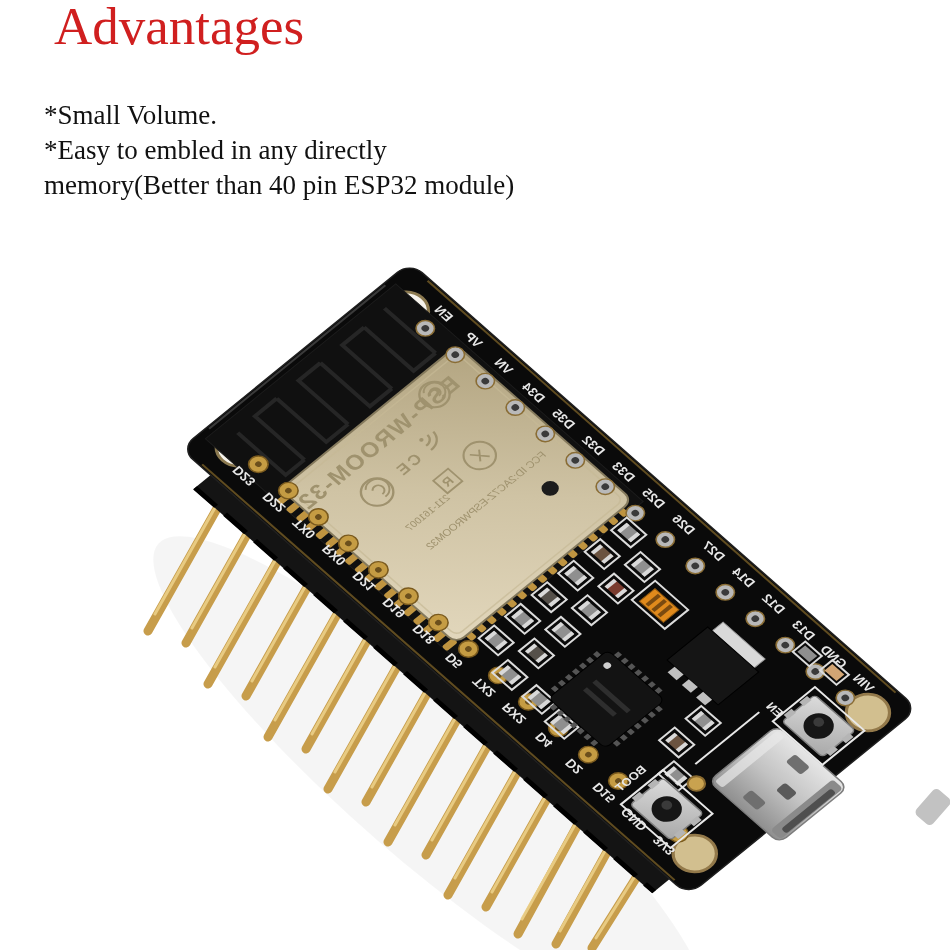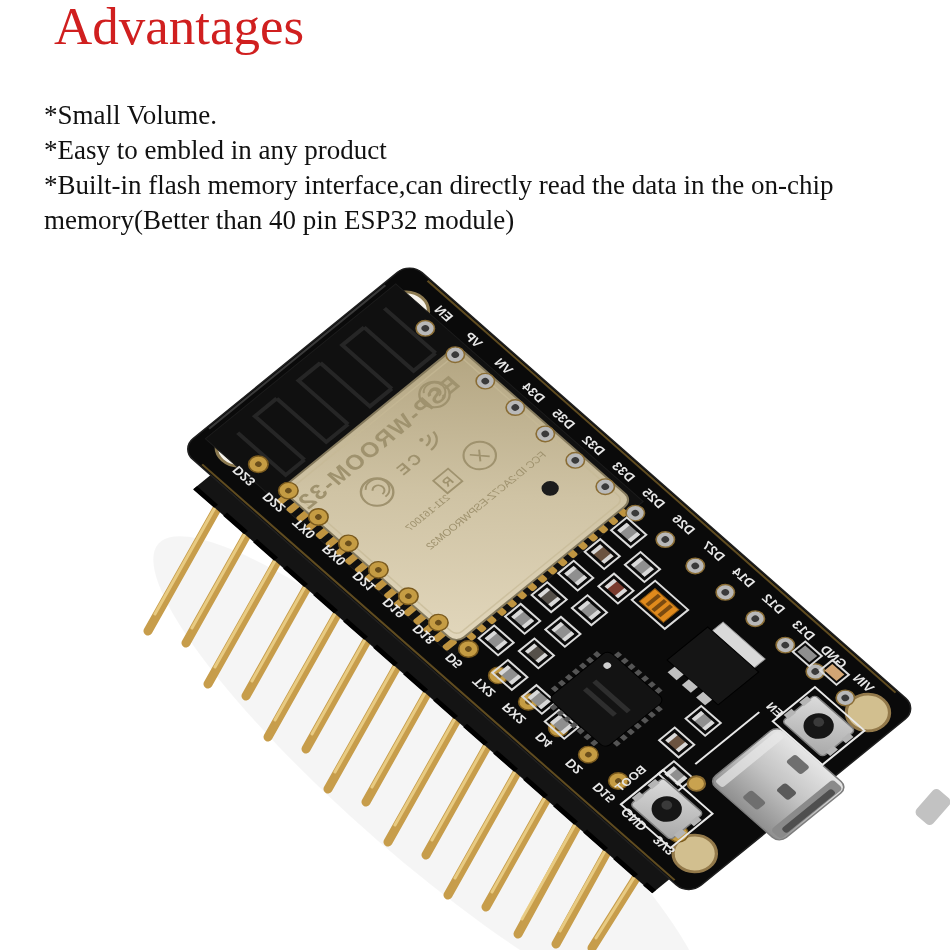--- a/index.html
+++ b/index.html
@@ -15,22 +15,21 @@
   .engrave{fill:#9f926e;}
   .engraveln{stroke:#9f926e;fill:none;}
 </style>
 </head>
 <body>
 
 <div class="page-title" style="color:#d01f1f">Advantages</div>
 
 <div class="desc">
   <div>*Small Volume.</div>
-  <div>*Easy to embled in any product</div>
-  <div>*Built-in flash memory interface,can directly read the data in the on-chip</div>
+  <div>*Easy to embled in any directly</div>
   <div>memory(Better than 40 pin ESP32 module)</div>
 </div>
 
 <div class="photo-wrap">
 <svg width="950" height="950" viewBox="0 0 950 950" xmlns="http://www.w3.org/2000/svg">
   <defs>
     <linearGradient id="shieldGrad" x1="0" y1="0" x2="1" y2="1">
       <stop offset="0" stop-color="#b2a480"></stop>
       <stop offset="0.5" stop-color="#cfc3a4"></stop>
       <stop offset="1" stop-color="#e2d7bc"></stop>

